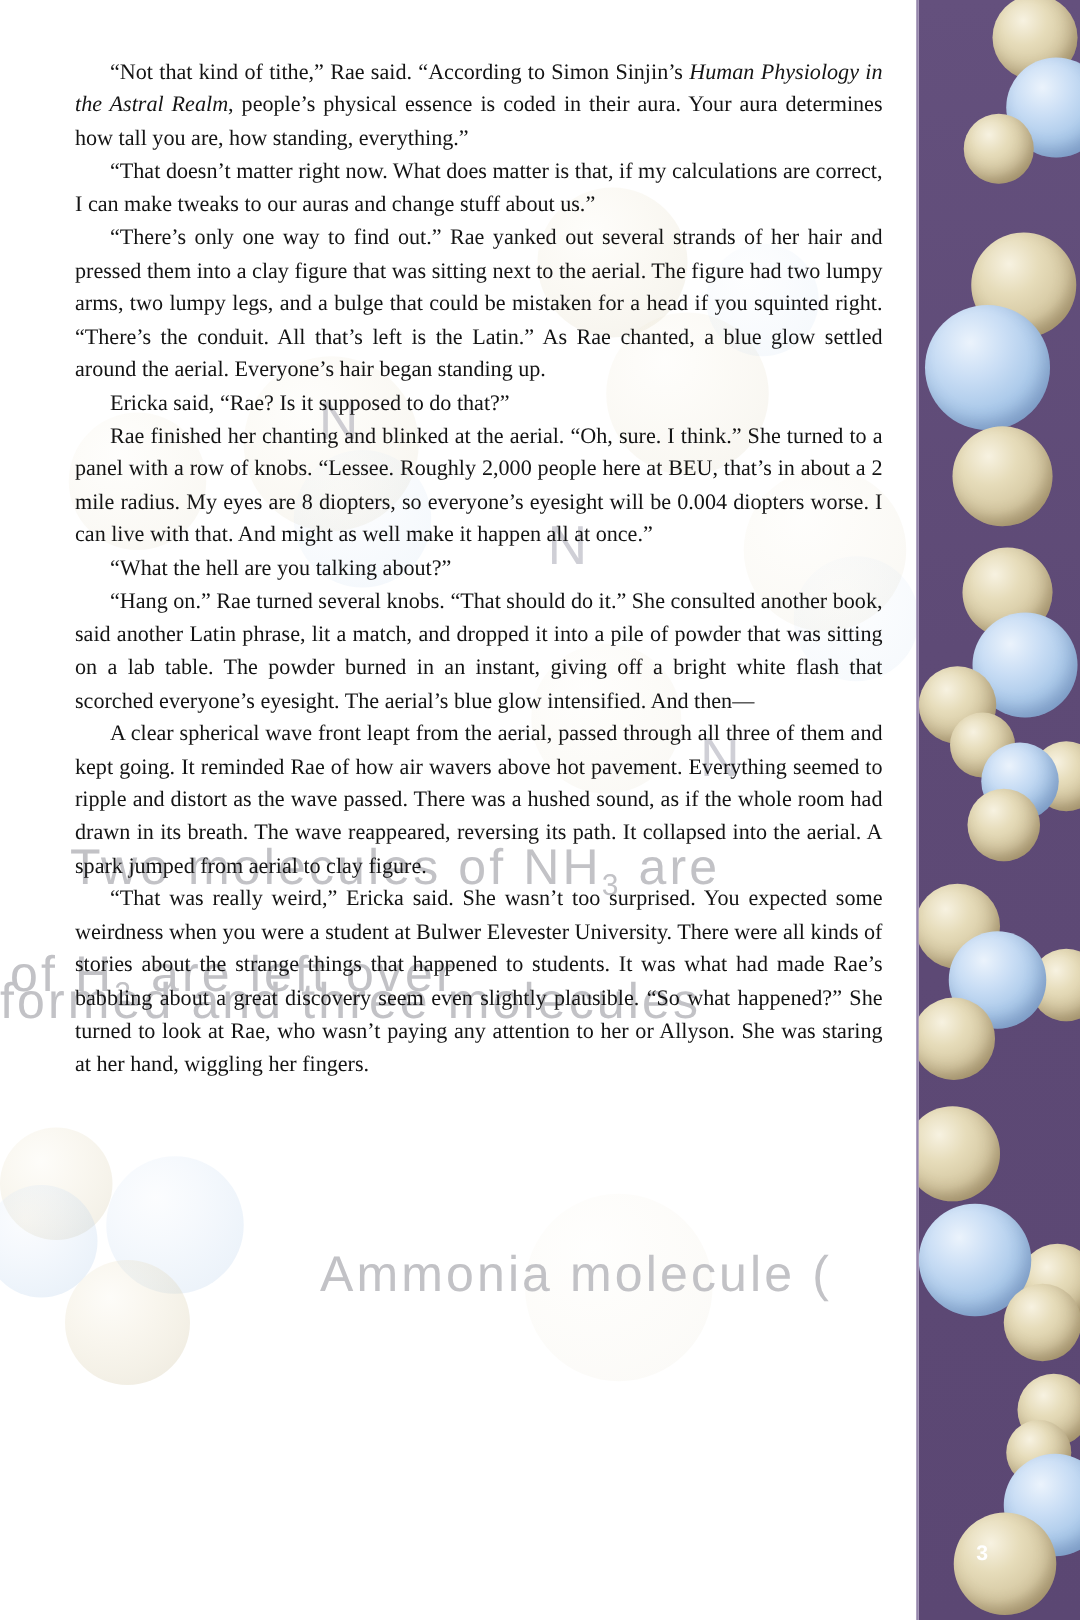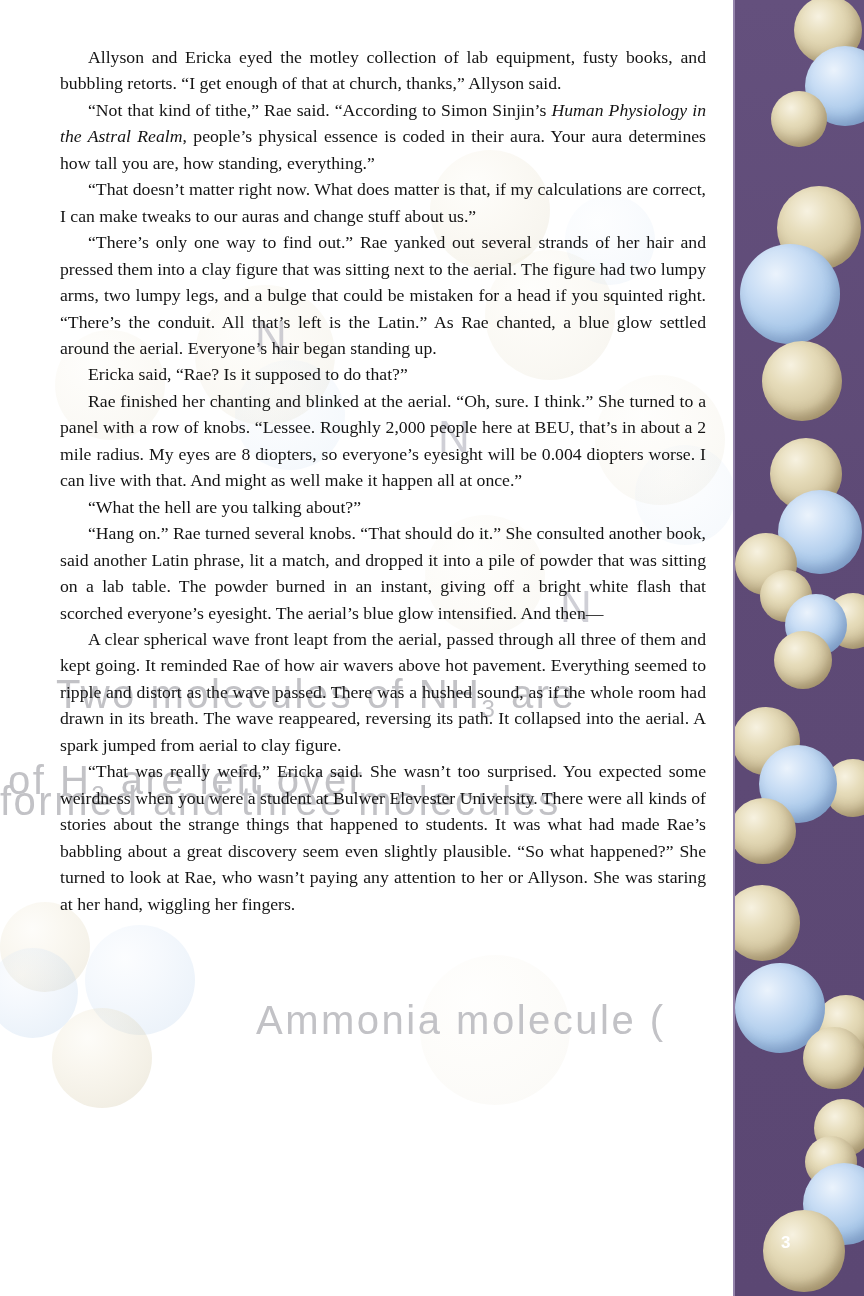--- a/index.html
+++ b/index.html
@@ -97,21 +97,20 @@
     <span>formed and three molecules</span>
   </div>
   <div class="wm" style="left:8px;top:758px;">
     <span>of H</span><sub>2</sub><span> are left over</span>
   </div>
   <div class="wm" style="left:256px;top:998px;text-align:right;">
     <span>Ammonia molecule (</span>
   </div>
 
   <div class="textcol">
-      <p><span>Allyson and Ericka eyed the motley collection of lab equipment, fusty books, and bubbling retorts. “I get enough of that at church, thanks,” Allyson said.</span></p>
       <p><span>“Not that kind of tithe,” Rae said. “According to Simon Sinjin’s </span><i>Human Physiology in the Astral Realm</i><span>, people’s physical essence is coded in their aura. Your aura determines how tall you are, how standing, everything.”</span></p>
       <p><span>“That doesn’t matter right now. What does matter is that, if my calculations are correct, I can make tweaks to our auras and change stuff about us.”</span></p>
       <p><span>“There’s only one way to find out.” Rae yanked out several strands of her hair and pressed them into a clay figure that was sitting next to the aerial. The figure had two lumpy arms, two lumpy legs, and a bulge that could be mistaken for a head if you squinted right. “There’s the conduit. All that’s left is the Latin.” As Rae chanted, a blue glow settled around the aerial. Everyone’s hair began standing up.</span></p>
       <p><span>Ericka said, “Rae? Is it supposed to do that?”</span></p>
       <p><span>Rae finished her chanting and blinked at the aerial. “Oh, sure. I think.” She turned to a panel with a row of knobs. “Lessee. Roughly 2,000 people here at BEU, that’s in about a 2 mile radius. My eyes are 8 diopters, so everyone’s eyesight will be 0.004 diopters worse. I can live with that. And might as well make it happen all at once.”</span></p>
       <p><span>“What the hell are you talking about?”</span></p>
       <p><span>“Hang on.” Rae turned several knobs. “That should do it.” She consulted another book, said another Latin phrase, lit a match, and dropped it into a pile of powder that was sitting on a lab table. The powder burned in an instant, giving off a bright white flash that scorched everyone’s eyesight. The aerial’s blue glow intensified. And then—</span></p>
       <p><span>A clear spherical wave front leapt from the aerial, passed through all three of them and kept going. It reminded Rae of how air wavers above hot pavement. Everything seemed to ripple and distort as the wave passed. There was a hushed sound, as if the whole room had drawn in its breath. The wave reappeared, reversing its path. It collapsed into the aerial. A spark jumped from aerial to clay figure.</span></p>
       <p><span>“That was really weird,” Ericka said. She wasn’t too surprised. You expected some weirdness when you were a student at Bulwer Elevester University. There were all kinds of stories about the strange things that happened to students. It was what had made Rae’s babbling about a great discovery seem even slightly plausible. “So what happened?” She turned to look at Rae, who wasn’t paying any attention to her or Allyson. She was staring at her hand, wiggling her fingers.</span></p>
     </div>

